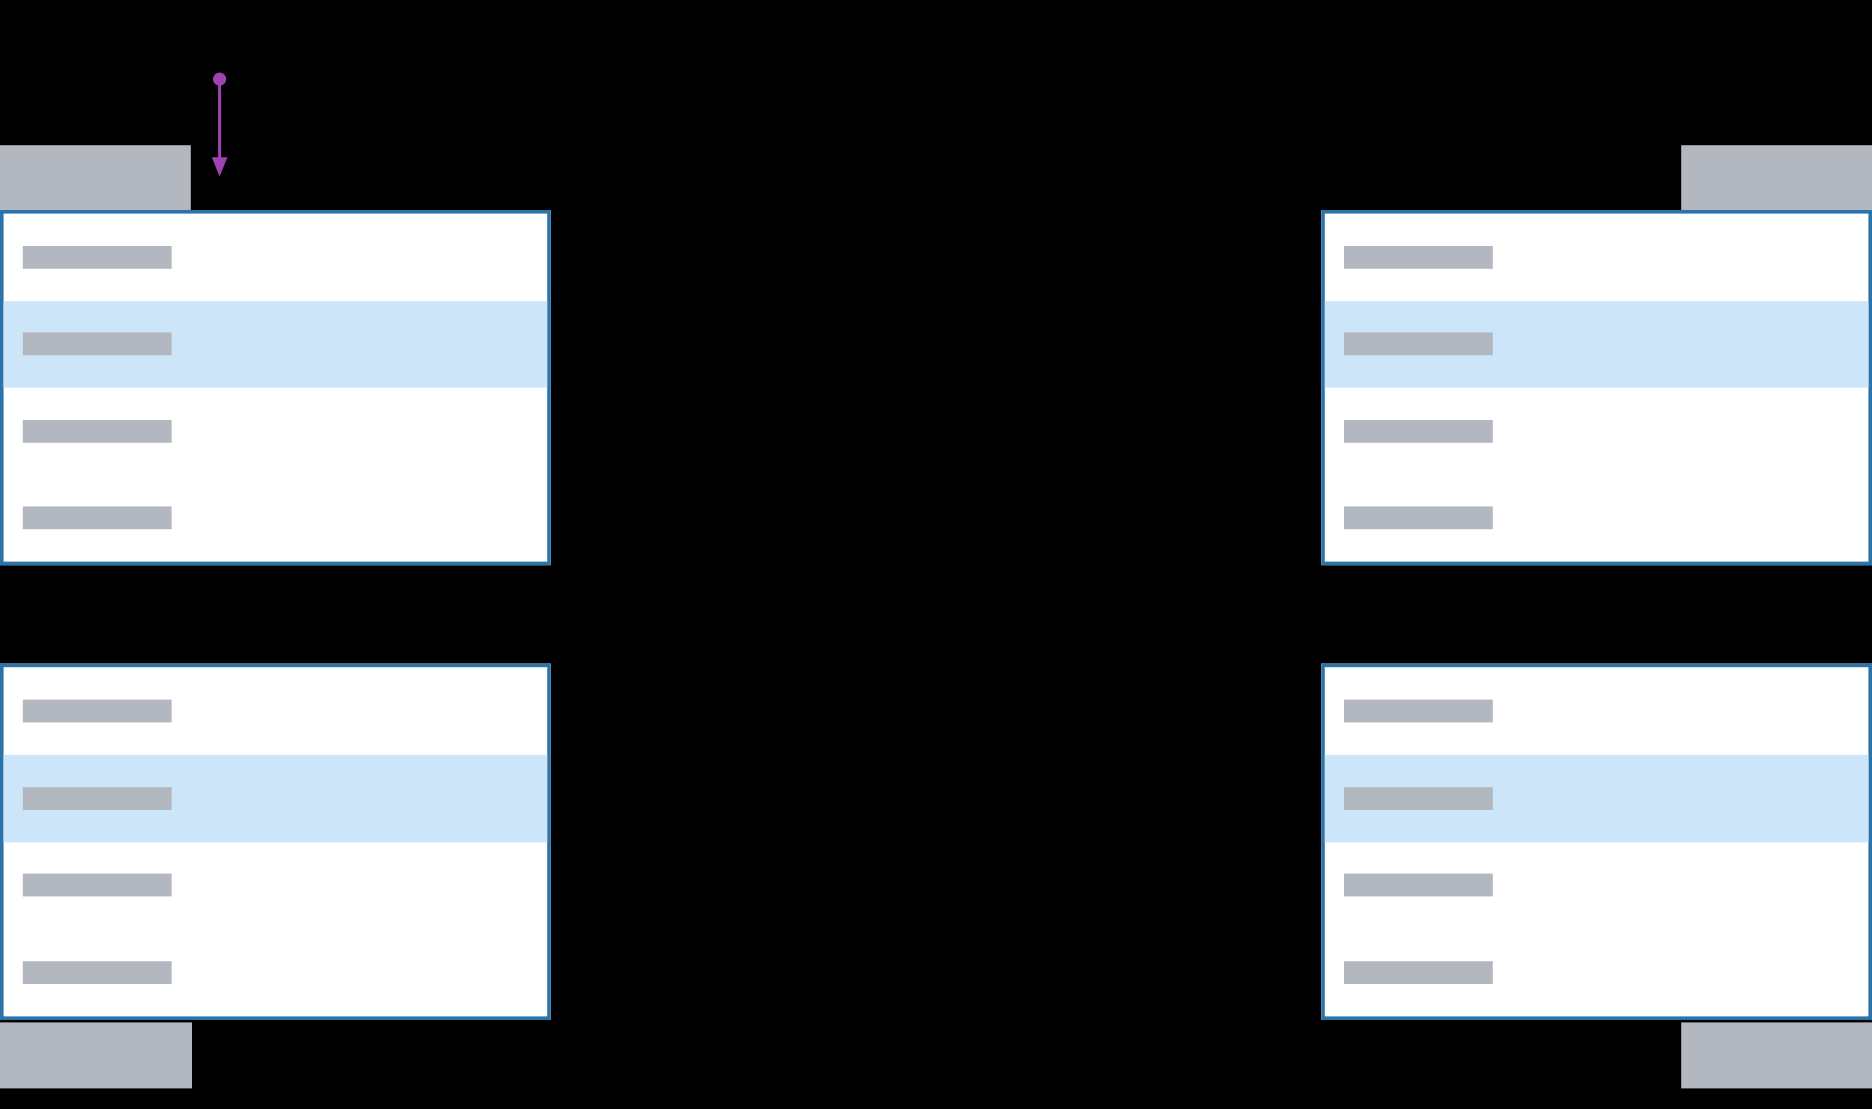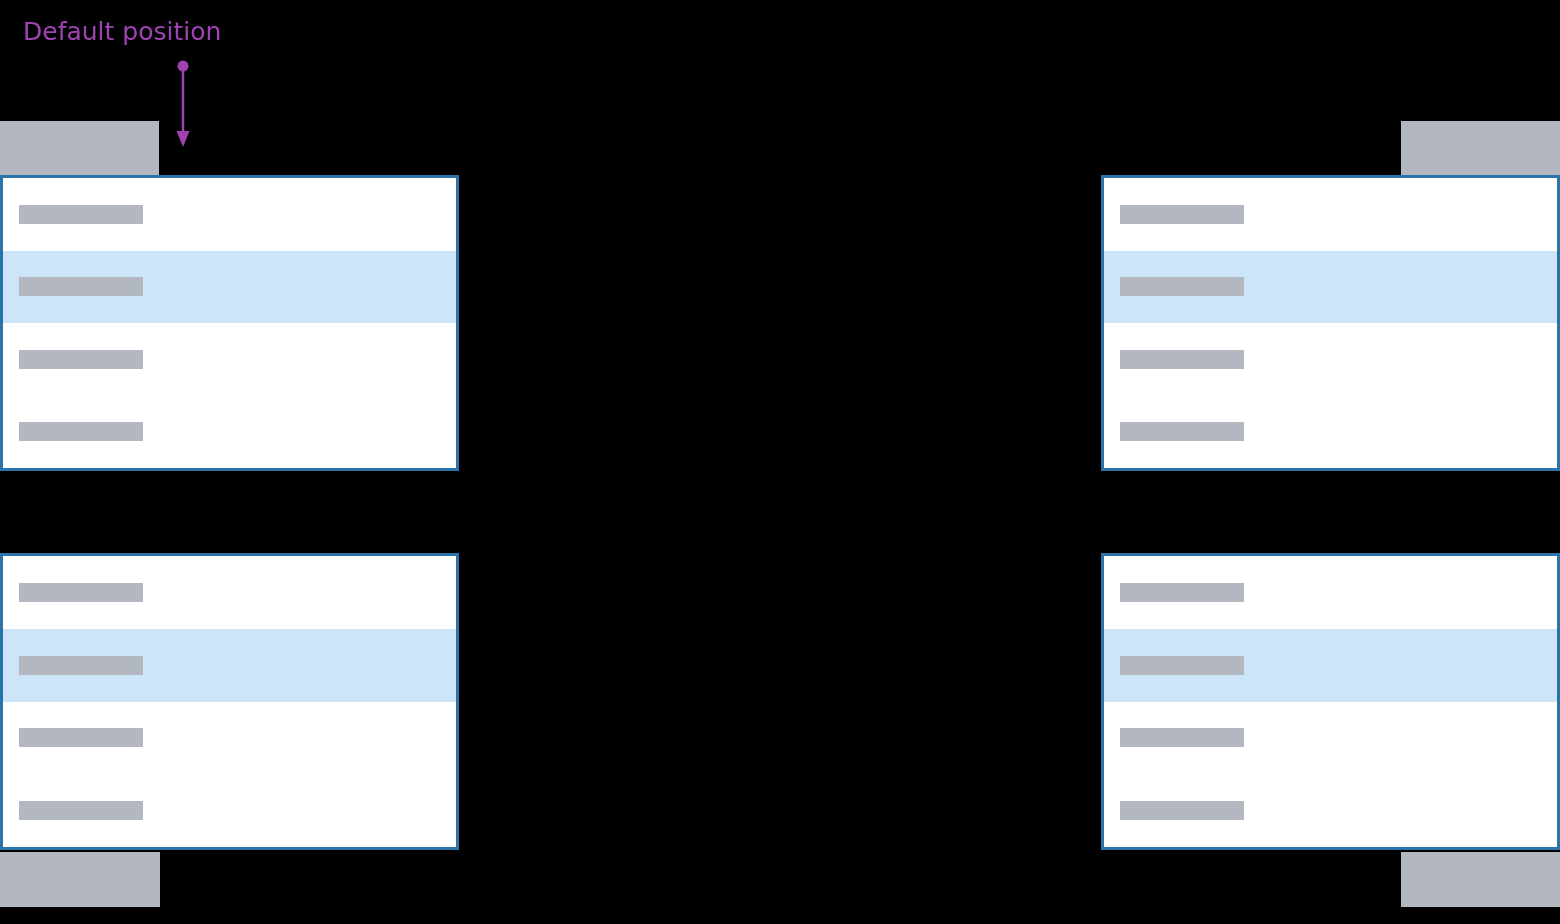--- a/index.html
+++ b/index.html
@@ -81,21 +81,20 @@
     height: 19px;
     margin-left: 16px;
     background: var(--placeholder, #b3b7c0);
   }
 </style>
 </head>
 <body>
 
 <div class="canvas">
 
-  <div class="annotation-label">Default position</div>
   <svg class="annotation-arrow" width="16" height="90" viewBox="0 0 16 90">
     <circle cx="8" cy="7" r="5.5"></circle>
     <line x1="8" y1="10" x2="8" y2="73"></line>
     <path d="M1.5 72 L14.5 72 L8 88 Z"></path>
   </svg>
 
   <div class="trigger tl"></div>
   <div class="menu tl">
       <div class="menu-item">
         <div class="bar"></div>

